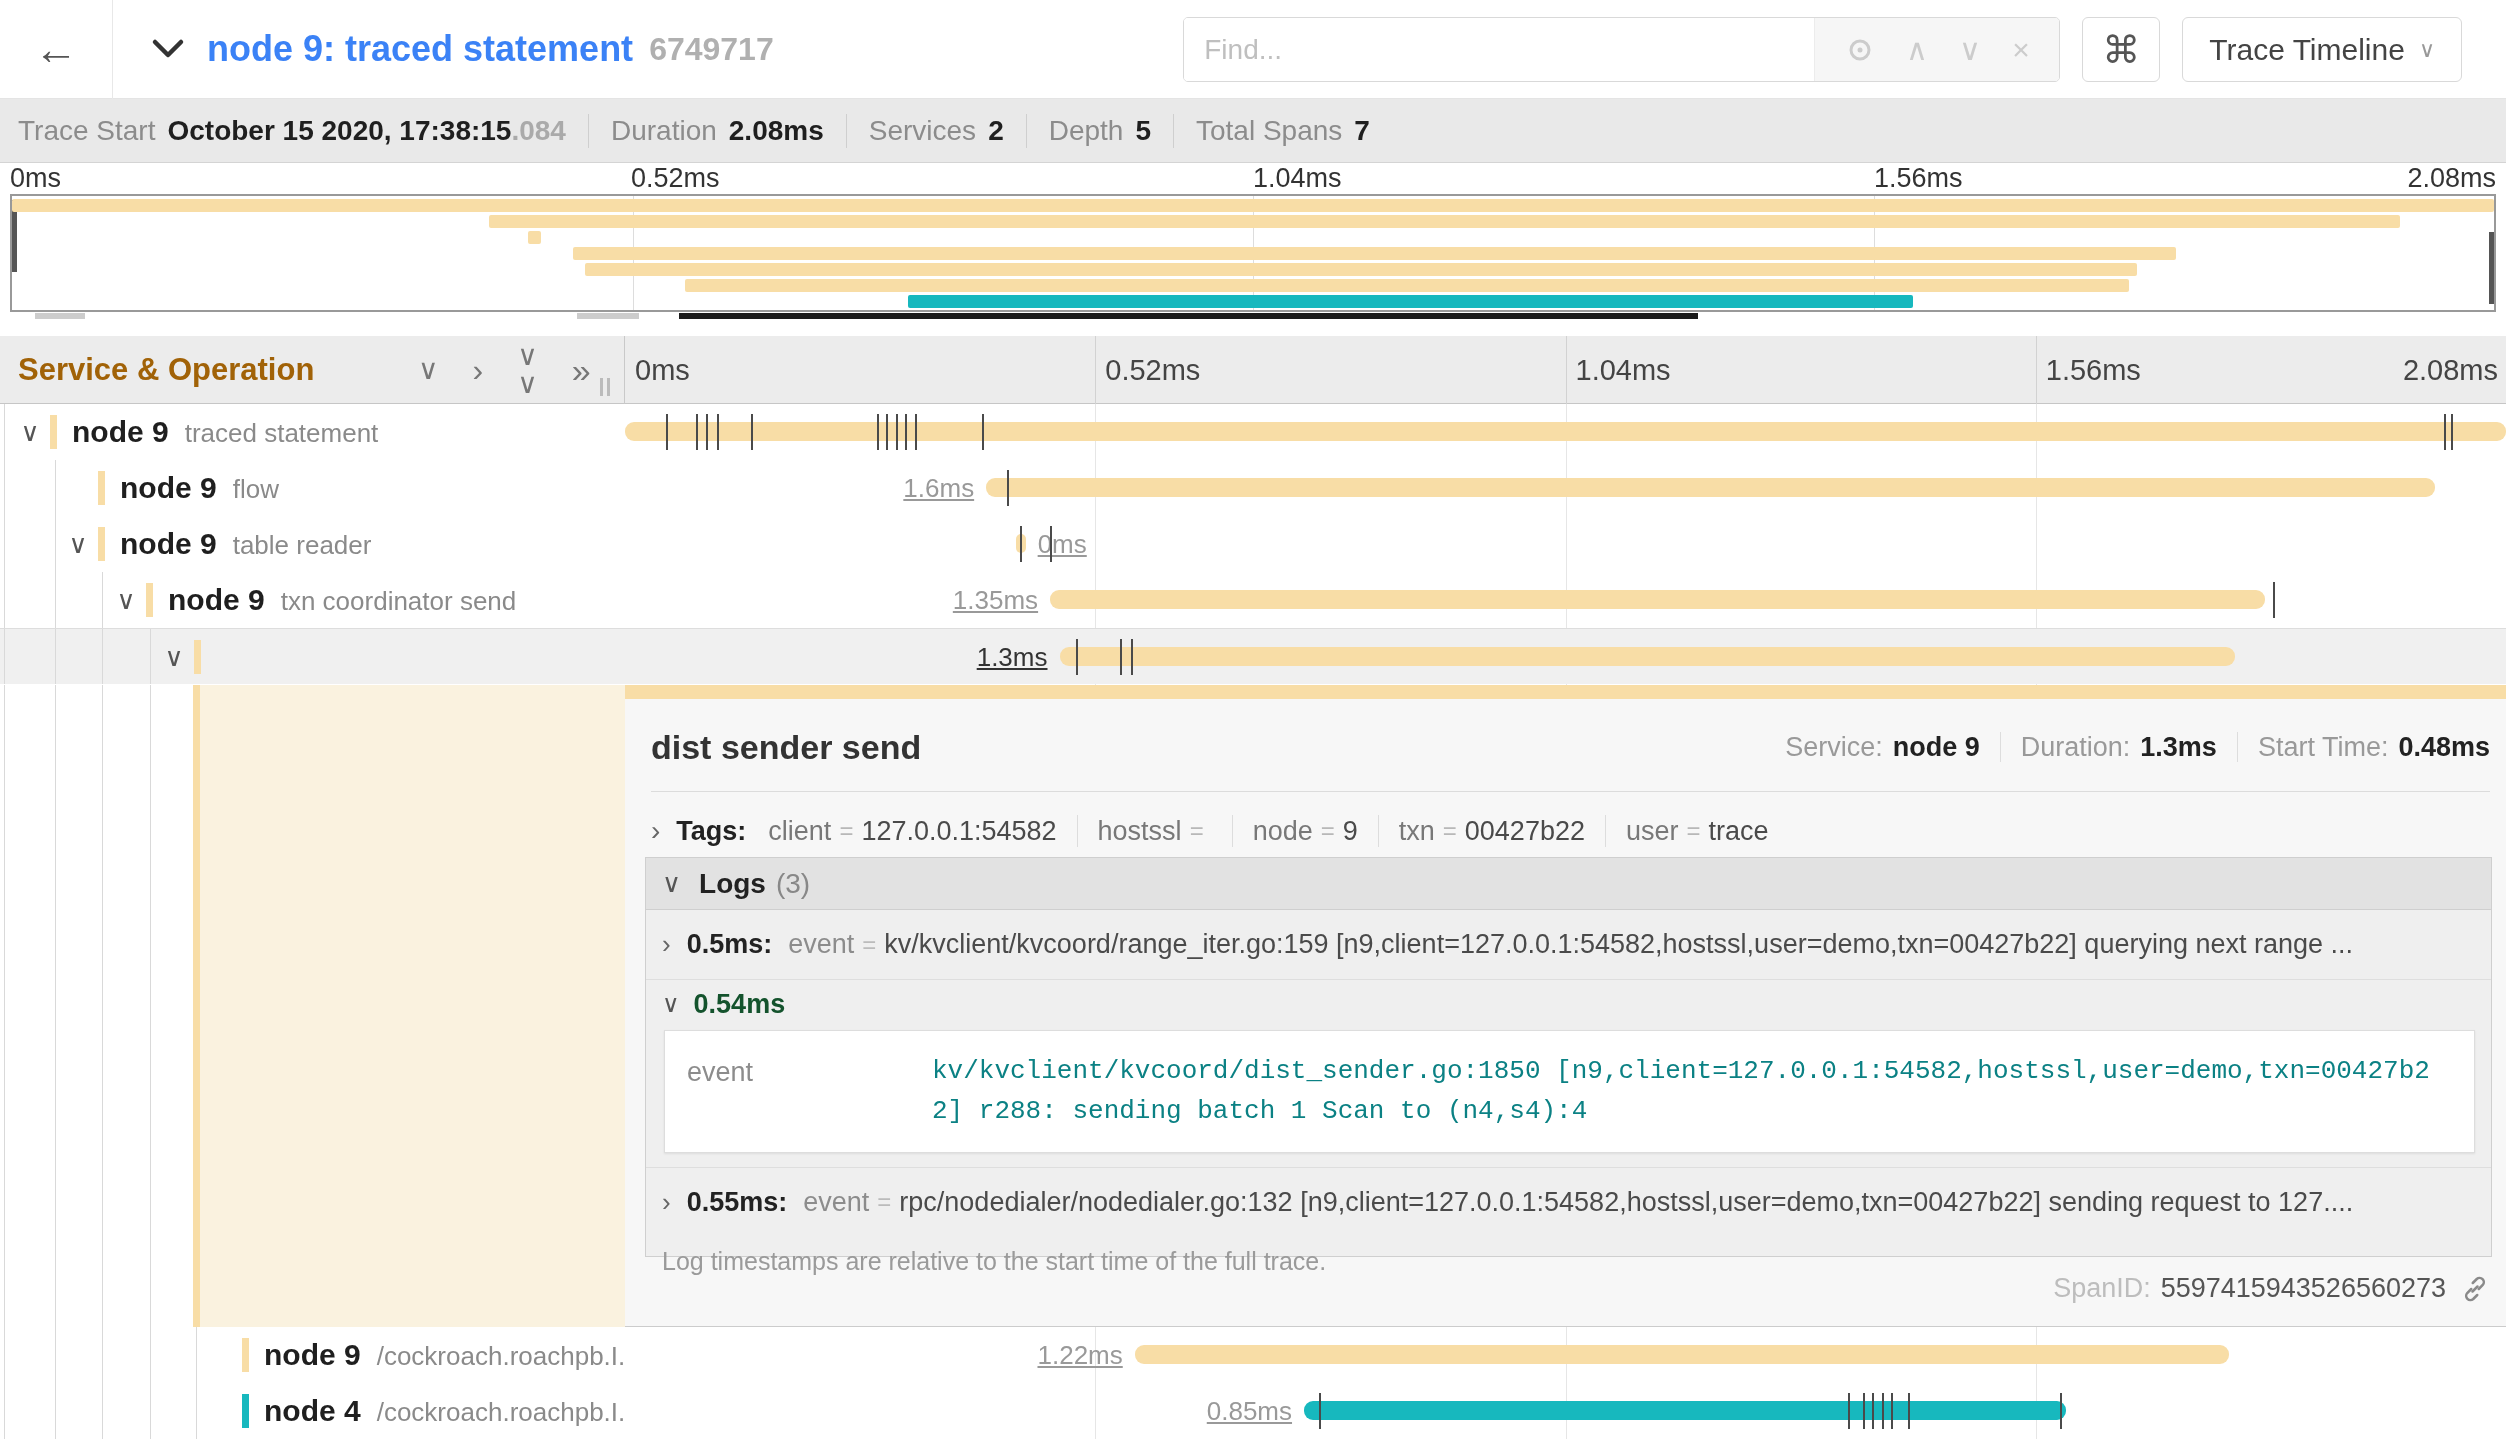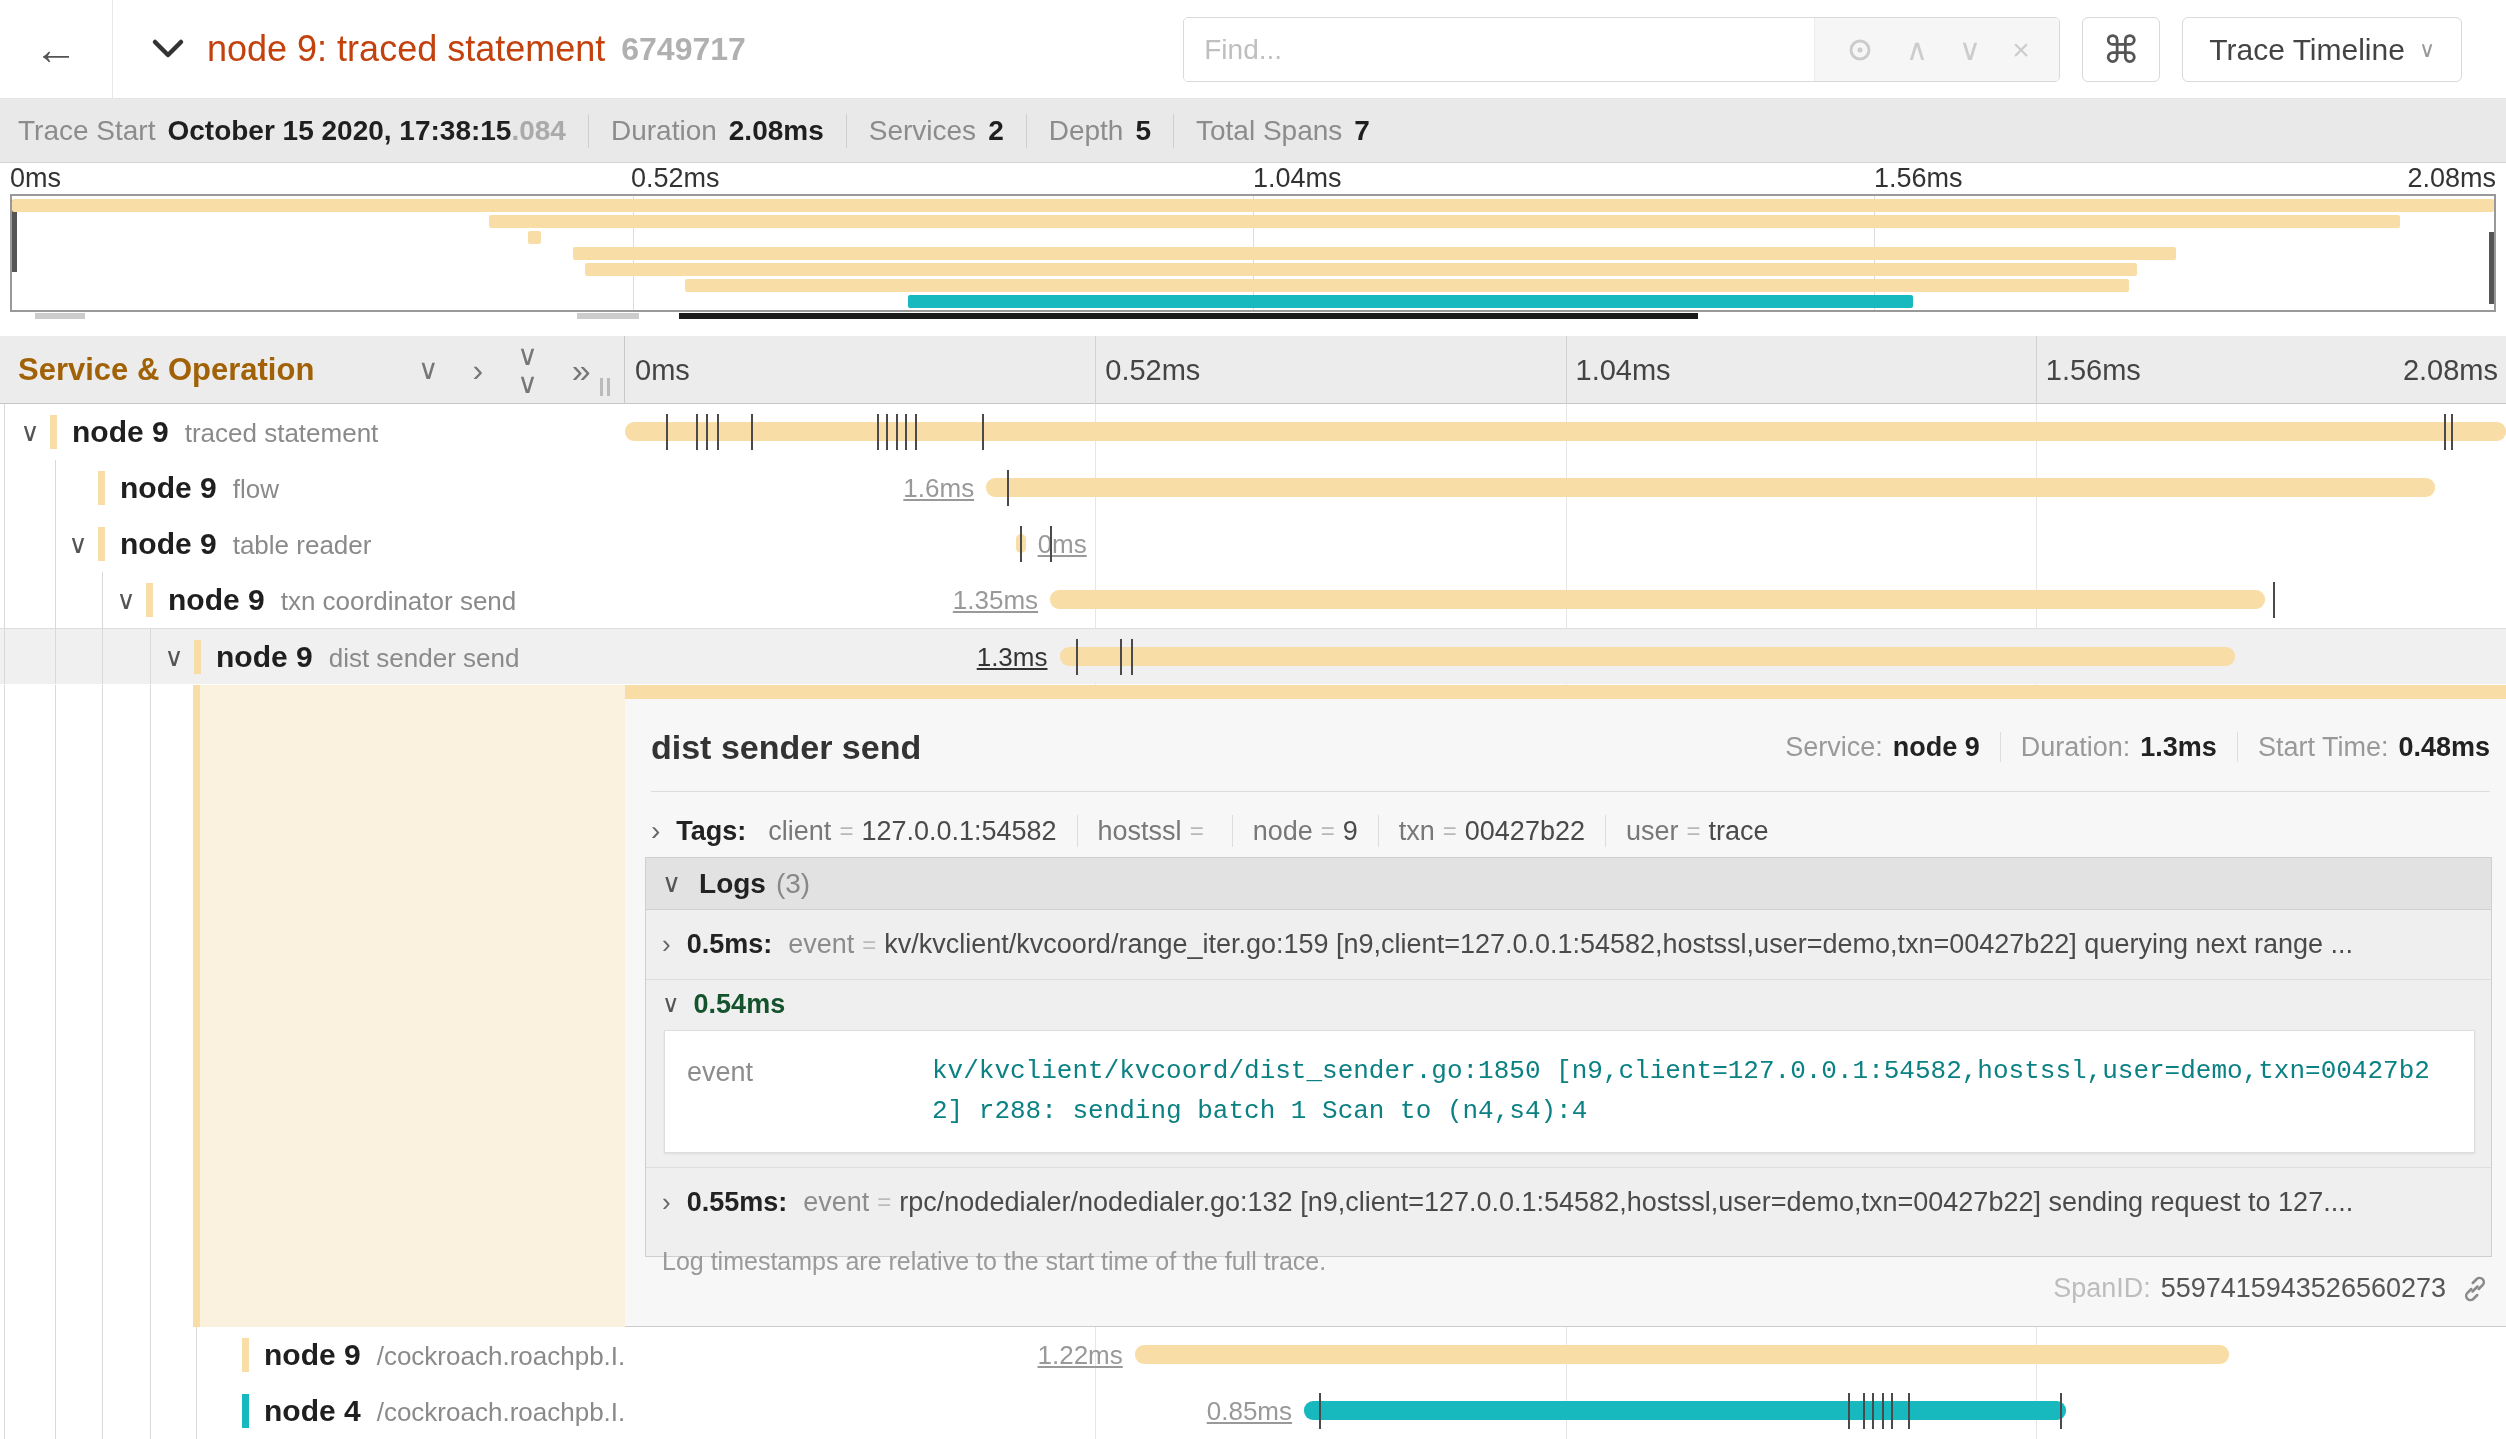--- a/index.html
+++ b/index.html
@@ -6,21 +6,21 @@
   html,body { margin:0; padding:0; background:#fff; }
   #app { position:relative; width:2506px; height:1439px; overflow:hidden; background:#fff;
          font-family:"Liberation Sans", sans-serif; color:#333; }
 
   
   .hdr { position:absolute; left:0; top:0; width:2506px; height:99px; background:#fff;
          border-bottom:1px solid #e4e4e4; display:flex; align-items:center; }
   .back-btn { width:113px; height:99px; display:flex; align-items:center; justify-content:center;
               border-right:1px solid #e8e8e8; font-size:44px; color:#555; cursor:pointer; }
   .hdr-chev { margin-left:38px; display:flex; align-items:center; cursor:pointer; }
-  .hdr-title { margin-left:22px; font-size:36px; font-weight:400; color:#c2410c; white-space:nowrap; }
+  .hdr-title { margin-left:22px; font-size:36px; font-weight:700; color:#3b82f6; white-space:nowrap; }
   .hdr-id { margin-left:16px; font-size:32px; font-weight:700; color:#b0b0b0; }
   .hdr-right { position:absolute; right:44px; top:17px; display:flex; align-items:stretch; height:65px; }
   .find-wrap { display:flex; border:1px solid #d9d9d9; border-radius:5px; overflow:hidden; height:65px; }
   .find-input { width:630px; border:none; outline:none; padding:0 20px; font-size:28px;
                 font-family:"Liberation Sans", sans-serif; color:#444; background:#fff; }
   .find-input::placeholder { color:#bfbfbf; }
   .find-icons { width:245px; background:#f6f6f6; border-left:1px solid #ececec; display:flex;
                 align-items:center; justify-content:space-around; padding:0 14px; }
   .find-icons .fi { color:#ccc; font-size:30px; line-height:1; cursor:pointer; }
   .sq-btn { margin-left:22px; width:78px; border:1px solid #d9d9d9; border-radius:6px; background:#fff;
@@ -433,21 +433,20 @@
       <span class="sp-label" style="left: calc(22.6% - 12px); transform: translateX(-100%);">1.35ms</span>
       <div class="sp-tick" style="left: 87.6%;"></div>
     </div>
     <div class="tree-row sel" style="top: 628px;">
       <div class="guide" style="left: 4px;"></div>
       <div class="guide" style="left: 55px;"></div>
       <div class="guide" style="left: 102px;"></div>
       <div class="guide" style="left: 150px;"></div>
       <span class="t-chev" style="left: 158px;">∨</span>
       <div class="t-cbar" style="left: 194px; background: rgb(248, 221, 166);"></div>
-      <span class="t-text" style="left: 216px;"><span class="t-svc">node 9</span><span class="t-op">dist sender send</span></span>
     </div>
     <div class="bar-row sel" style="top: 628px;">
       <div class="sp-bar" style="left: 23.1%; width: 62.5%; background: rgb(248, 221, 166);"></div>
       <span class="sp-label" style="left: calc(23.1% - 12px); transform: translateX(-100%);">1.3ms</span>
       <div class="sp-tick" style="left: 24%;"></div>
       <div class="sp-tick" style="left: 26.3%;"></div>
       <div class="sp-tick" style="left: 26.9%;"></div>
     </div>
     <div class="tree-row" style="top: 1327px;">
       <div class="guide" style="left: 4px;"></div>

